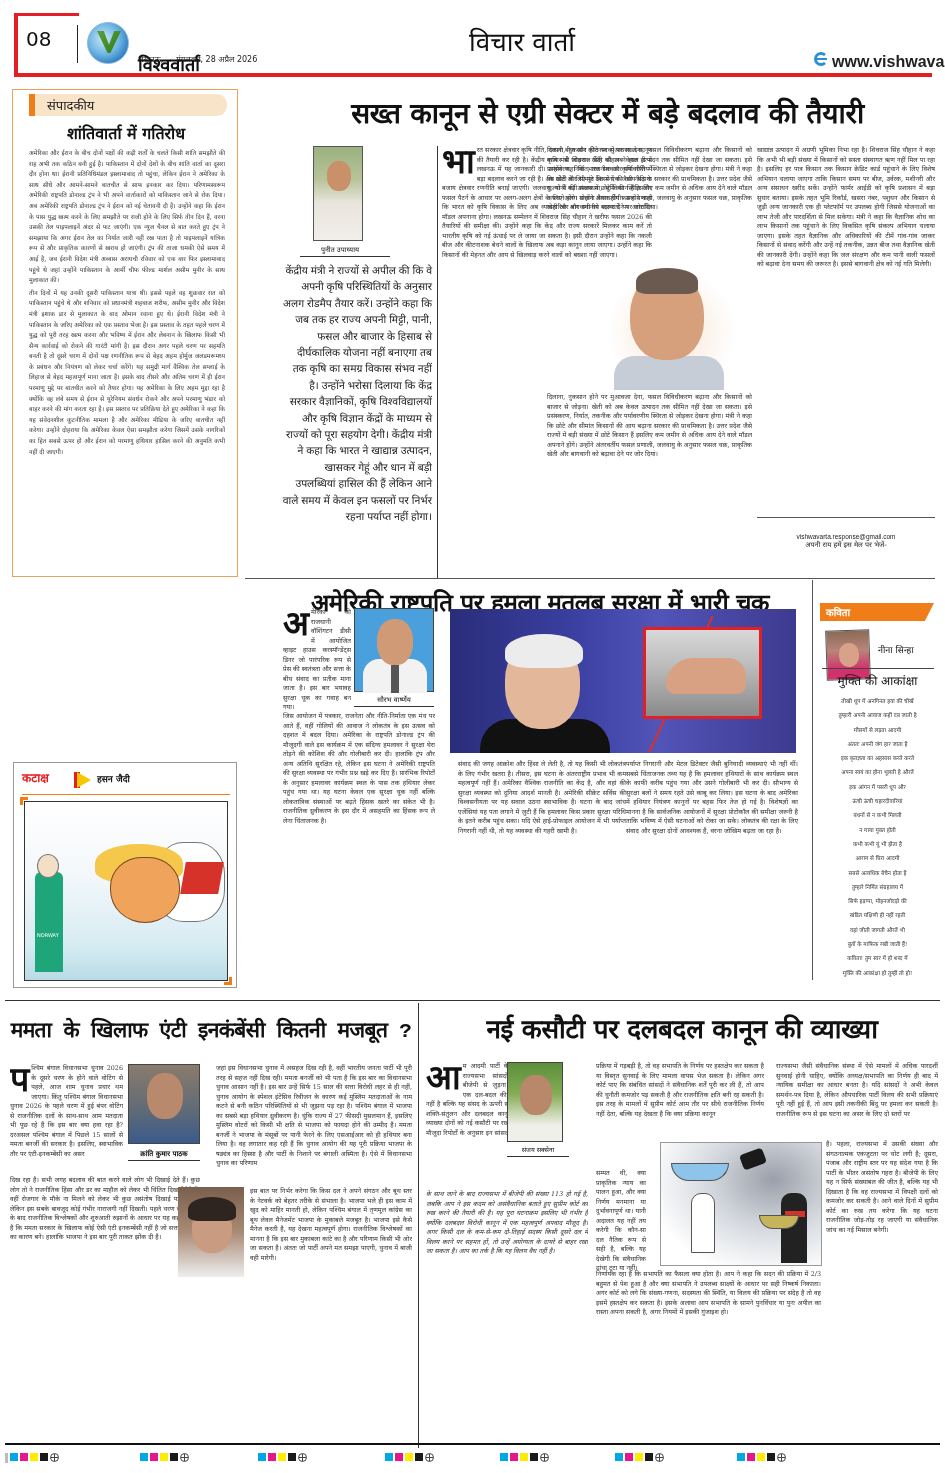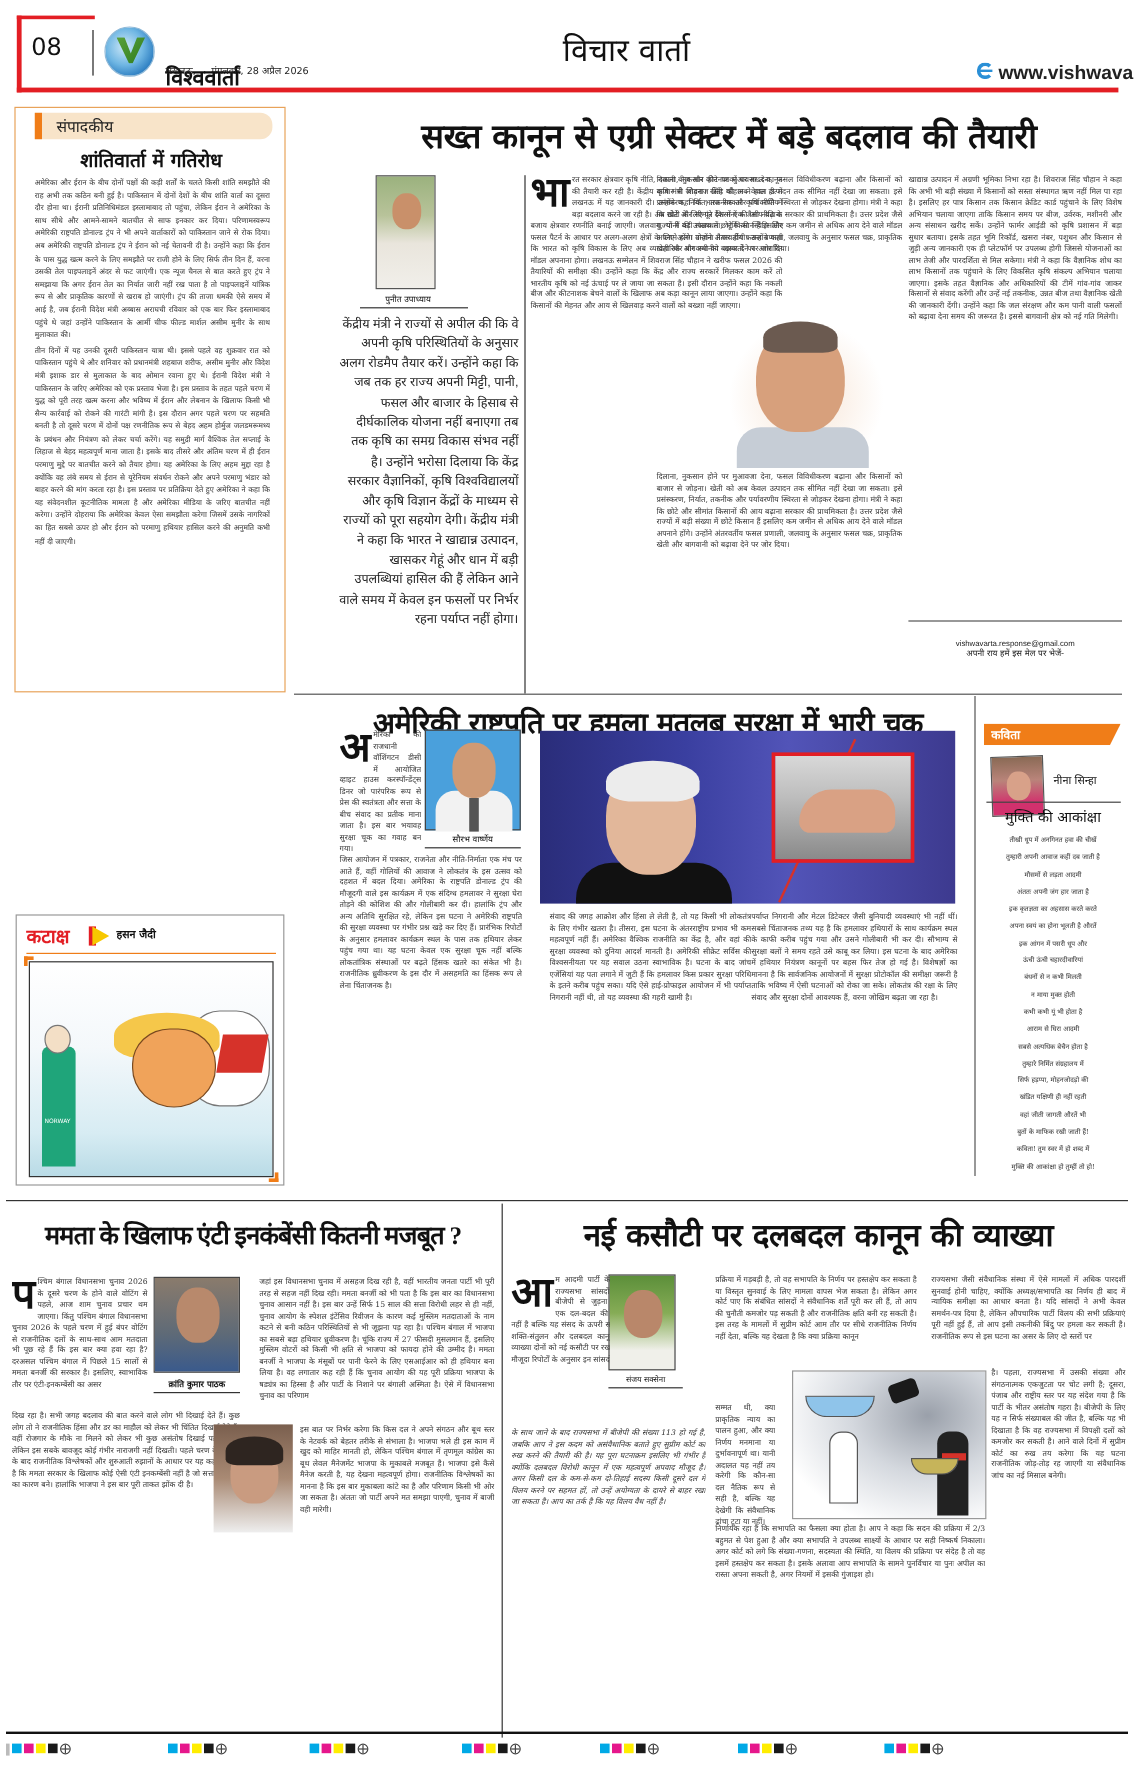--- a/index.html
+++ b/index.html
@@ -26,21 +26,21 @@
   
   #editorial { left: 12px; top: 89px; width: 226px; height: 488px; border:1px solid #e8a35a; background:#fff; }
   .ed-head { position:absolute; left:16px; top:4px; width:198px; height:22px; background:#f8e4c9; border-radius:0 10px 10px 0; }
   .ed-head::before { content:""; position:absolute; left:0; top:0; width:6px; height:22px; background:#f07d18; }
   .ed-head span { position:absolute; left:18px; top:2px; font-family:"DejaVu Sans", sans-serif; font-size:13px; color:#222; }
   .ed-title { position:absolute; left:0; top:32px; width:226px; text-align:center; font-family:"DejaVu Sans", sans-serif; font-weight:bold; font-size:16px; color:#111; }
   .ed-body { position:absolute; left:16px; top:58px; width:196px; height:425px; font-size:6.2px; line-height:10.6px; }
 
   
   #kataksh { left: 13px; top: 762px; width: 224px; height: 226px; border:1px solid #999; }
-  .kat-label { position:absolute; left:8px; top:6px; font-family:"DejaVu Sans", sans-serif; font-weight:bold; font-size:16px; color:#e31e24; }
+  .kat-label { position:absolute; left:8px; top:6px; font-family:"DejaVu Sans", sans-serif; font-weight:bold; font-size:12px; color:#e31e24; }
   .kat-arrow { position:absolute; left:63px; top:9px; width:0; height:0; border-top:8px solid transparent; border-bottom:8px solid transparent; border-left:14px solid #f7c800; }
   .kat-arrow-back { position:absolute; left:60px; top:9px; width:6px; height:16px; background:#e31e24; }
   .kat-author { position:absolute; left:83px; top:9px; font-family:"DejaVu Sans", sans-serif; font-weight:bold; font-size:9px; color:#111; }
   .kat-line { position:absolute; left:8px; top:31px; width:208px; height:1px; background:#f07d18; }
   .kat-frame { position:absolute; left:10px; top:38px; width:204px; height:180px; border:1px solid #333; background: linear-gradient(180deg,#fff 0%,#f4f8fb 40%,#d7ecf3 80%,#b9dbe6 100%); overflow:hidden; }
   .kat-corner-tl { position:absolute; left:6px; top:34px; width:8px; height:8px; border-left:3px solid #f07d18; border-top:3px solid #f07d18; }
   .kat-corner-br { position:absolute; left:210px; top:214px; width:8px; height:8px; border-right:3px solid #f07d18; border-bottom:3px solid #f07d18; }
   .toon-face { position:absolute; left:85px; top:55px; width:70px; height:66px; border-radius:45% 45% 50% 50%; background:#f0a35a; border:1px solid #7a4a20; }
   .toon-hair { position:absolute; left:70px; top:42px; width:88px; height:38px; border-radius:50% 50% 30% 30%; background:#f5c74a; }
   .toon-bull { position:absolute; left:130px; top:40px; width:70px; height:80px; border-radius:40%; background:#fff; border:1px solid #777; }
@@ -95,21 +95,21 @@
   #poet-photo { left: 826px; top: 630px; width: 44px; height: 50px; background: linear-gradient(180deg,#8a6a55 0%,#b9847a 40%,#d2316d 80%); border:1px solid #555; transform: rotate(-2deg); }
   .poet-face { position:absolute; left:12px; top:12px; width:20px; height:24px; border-radius:45%; background:#d8a189; }
   .poet-name { left: 878px; top: 643px; font-family:"DejaVu Sans", sans-serif; font-size:9px; color:#111; }
   .poet-rule { left: 822px; top: 668px; width: 112px; height:1px; background:#444; }
   .poem-title { left: 815px; top: 672px; width: 125px; text-align:center; font-family:"DejaVu Sans", sans-serif; font-size:12px; color:#111; }
   #poem { left: 815px; top: 694px; width: 125px; text-align:center; font-family:"DejaVu Serif", serif; font-size:5.6px; line-height:14.3px; color:#333; }
 
   
   .hrule2 { left:5px; top:1000px; width:935px; height:1px; background:#333; }
   .vrule3 { left:418px; top:1003px; width:1px; height:445px; background:#333; }
-  #art3-headline { left: 5px; top: 1015px; width: 412px; text-align:center; font-family:Liberation Serif, serif; font-weight:bold; font-size:21px; color:#111; letter-spacing:-0.6px; }
+  #art3-headline { left: 5px; top: 1015px; width: 412px; text-align:center; font-family:Liberation Mono, monospace; font-weight:bold; font-size:21px; color:#111; letter-spacing:-0.6px; }
   #art4-headline { left: 422px; top: 1010px; width: 520px; text-align:center; font-family:"DejaVu Sans", sans-serif; font-weight:bold; font-size:26px; color:#111; letter-spacing:-0.3px; }
   #art3-lead { left: 10px; top: 1064px; width: 113px; height: 112px; }
   #art3-photo { left: 128px; top: 1064px; width: 72px; height: 80px; background: linear-gradient(180deg,#8a7b6c 0%,#5e6a77 60%,#3a5a8c 100%); border:1px solid #444; }
   .face4 { position:absolute; left:18px; top:8px; width:36px; height:46px; border-radius:45%; background:#b8896c; }
   .author3 { left:128px; top:1149px; width:72px; text-align:center; font-family:"DejaVu Sans", sans-serif; font-weight:bold; font-size:7px; color:#111; }
   .author-rule3 { left:128px; top:1160px; width:72px; height:1px; background:#333; }
   #art3-col1 { left: 10px; top: 1176px; width: 190px; height: 265px; }
   #art3-col2 { left: 216px; top: 1064px; width: 196px; height: 120px; }
   #art3-photo2 { left: 178px; top: 1187px; width: 66px; height: 90px; background: linear-gradient(180deg,#7a5f4e 0%,#a98a74 50%,#eee 100%); }
   .face5 { position:absolute; left:14px; top:18px; width:40px; height:48px; border-radius:45%; background:#c99b80; }

